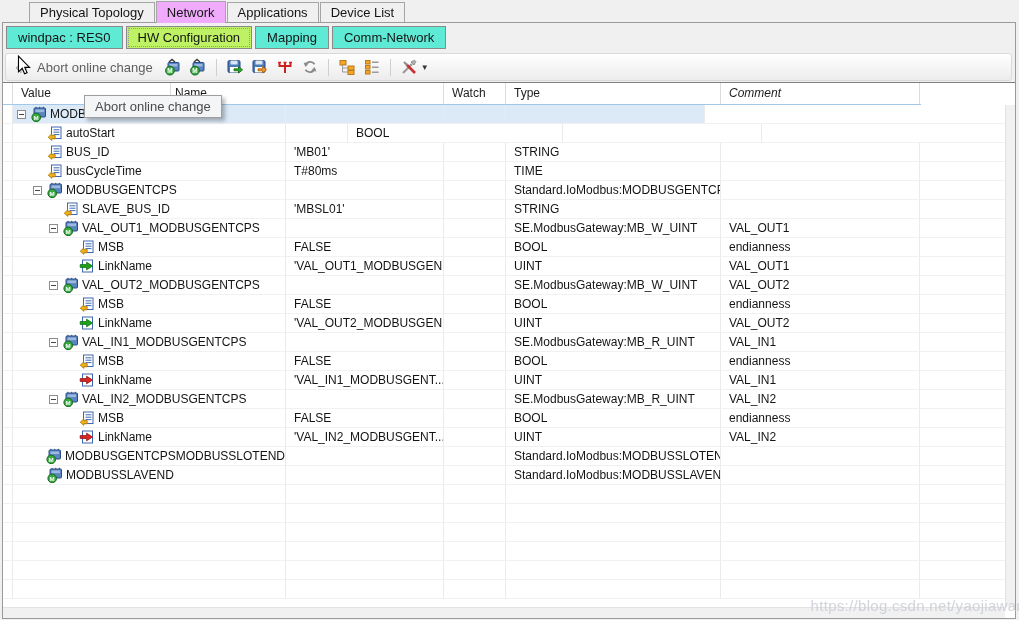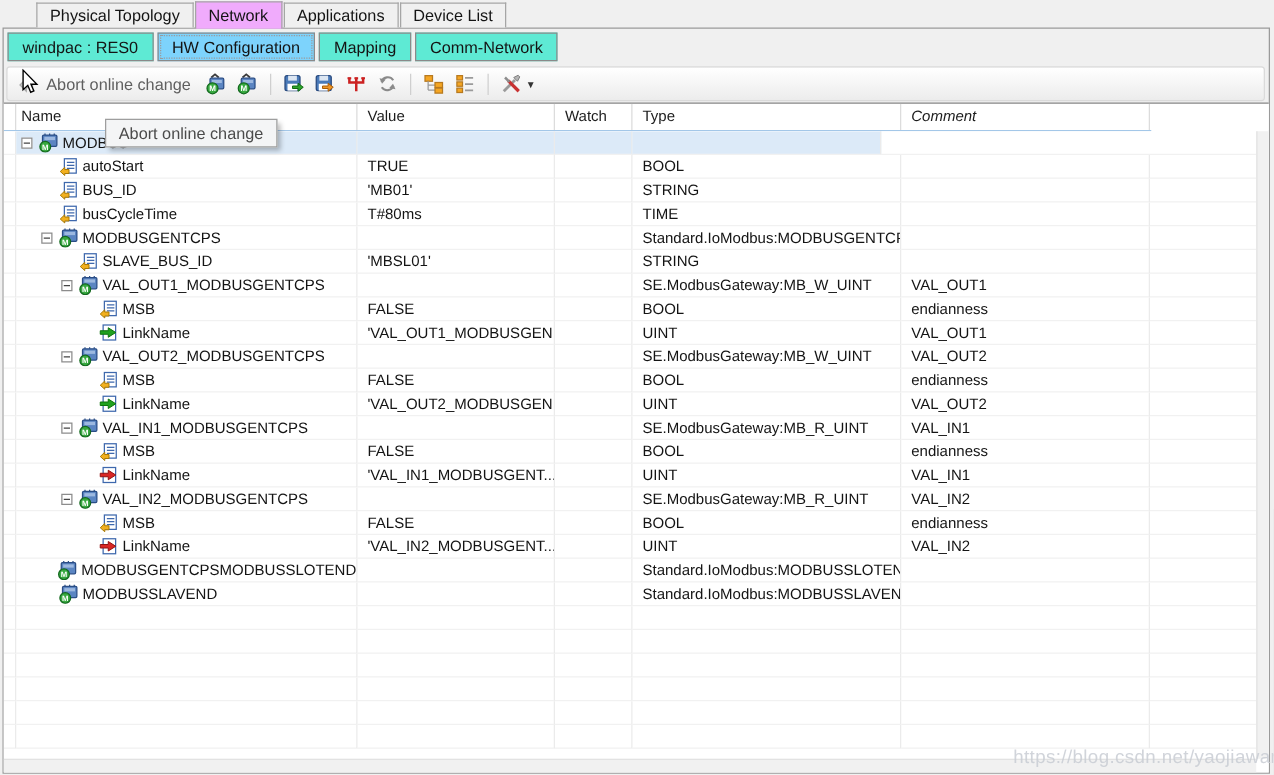--- a/index.html
+++ b/index.html
@@ -25,21 +25,21 @@
     position:absolute; left:2px; right:3px; top:22px; bottom:1px;
     border:1px solid #9a9a9a; background:#f0f0f0; box-sizing:border-box;
   }
   
   .subtabs{position:absolute; left:3px; top:3px; height:23px; display:flex; gap:3px;}
   .subtab{
     display:flex; align-items:center; padding:0 11px; height:23px; box-sizing:border-box;
     background:#5eead4; border:1px solid #8a8a8a; font-size:13px; white-space:nowrap; cursor:default;
   }
   .subtab.pressed{
-    background:#7dd3fc; outline:1px dotted #9a9a9a; outline-offset:-3px;
+    background:#bef264; outline:1px dotted #9a9a9a; outline-offset:-3px;
   }
   
   .toolbar{
     position:absolute; left:2px; right:3px; top:30px; height:28px; box-sizing:border-box;
     border:1px solid #dadada; border-radius:3px;
     background:linear-gradient(#ffffff,#ececec);
     display:flex; align-items:center; padding:0 6px; gap:7px;
   }
   .tb-label{color:#5f5f5f; font-size:13px; margin-right:4px; white-space:nowrap;}
   .tb-sep{width:1px; height:17px; background:#cfcfcf; margin:0 2px;}
@@ -217,22 +217,22 @@
           <path d="M15 15 L6.5 6.5" stroke="#c83232" stroke-width="2.6"></path>
           <path d="M4 4 L7.5 7.5" stroke="#8c8c8c" stroke-width="2"></path>
         </svg>
       </span>
       <span class="tb-caret">▼</span>
     </div>
 
     <div class="grid">
       <div class="ghead">
         <div class="gh-cell" style="width:10px;padding-left:0;"></div>
+        <div class="gh-cell" style="width:158px;">Value</div>
         <div class="gh-cell" style="width:273px;padding-left:4px;">Name</div>
-        <div class="gh-cell" style="width:158px;">Value</div>
         <div class="gh-cell" style="width:62px;">Watch</div>
         <div class="gh-cell" style="width:215px;">Type</div>
         <div class="gh-cell" style="width:199px;font-style:italic;">Comment</div>
         <div class="gh-cell" style="flex:1;border-right:none;"></div>
       </div>
       <div class="header-underline"></div>
       <div class="gbody" id="tree-body">
           <div class="tree-row selected">
             <div class="cell c-ind"></div>
             <div class="cell c-name">
@@ -265,21 +265,20 @@
               </span>
               <span class="ticon">
                 <svg width="16" height="16" viewBox="0 0 16 16">
                   <rect x="4.5" y="2" width="9.5" height="11.5" fill="#ffffff" stroke="#3e68ad"></rect>
                   <path d="M6.5 4.8 L12.5 4.8 M6.5 7.2 L12.5 7.2 M6.5 9.6 L12.5 9.6" stroke="#3e68ad"></path>
                   <path d="M1.2 12.2 L4.8 8.8 L4.8 10.6 L8.2 10.6 L8.2 13.8 L4.8 13.8 L4.8 15.4 Z" fill="#f2b01e" stroke="#a87a08" stroke-width="0.8"></path>
                 </svg>
               </span>
               <span class="nlabel">autoStart</span>
             </div>
-            <div class="cell c-value">TRUE</div>
             <div class="cell c-watch"></div>
             <div class="cell c-type">BOOL</div>
             <div class="cell c-comment"></div>
             <div class="cell c-fill"></div>
           </div>
           <div class="tree-row">
             <div class="cell c-ind"></div>
             <div class="cell c-name">
               <span class="indent" style="width: 16px;"></span>
               <span class="exp placeholder">

